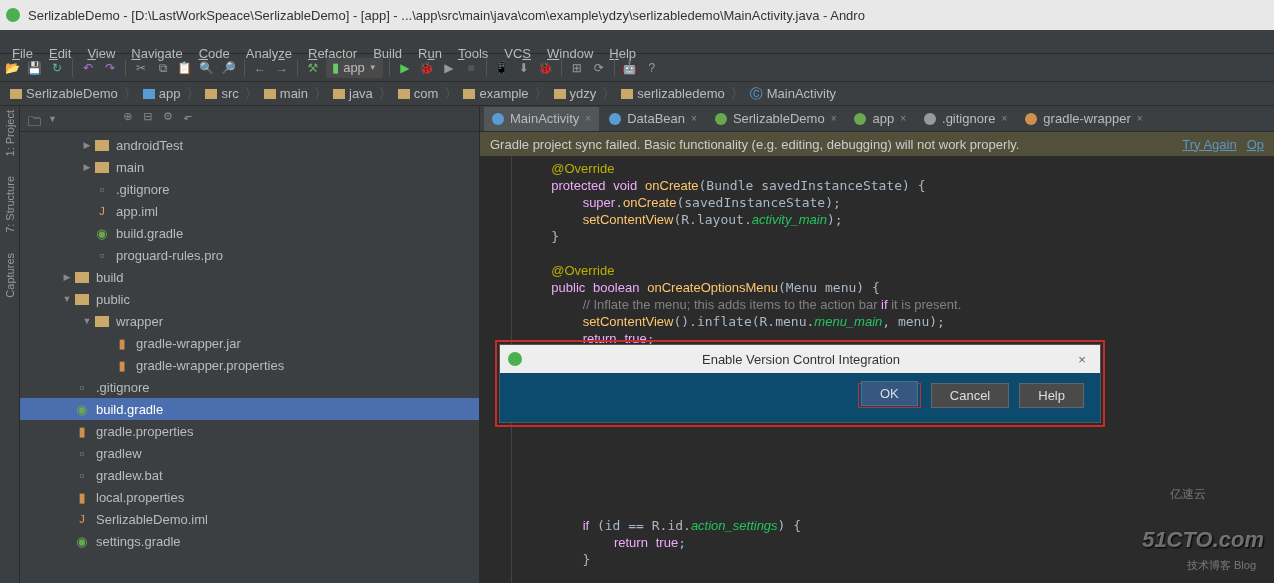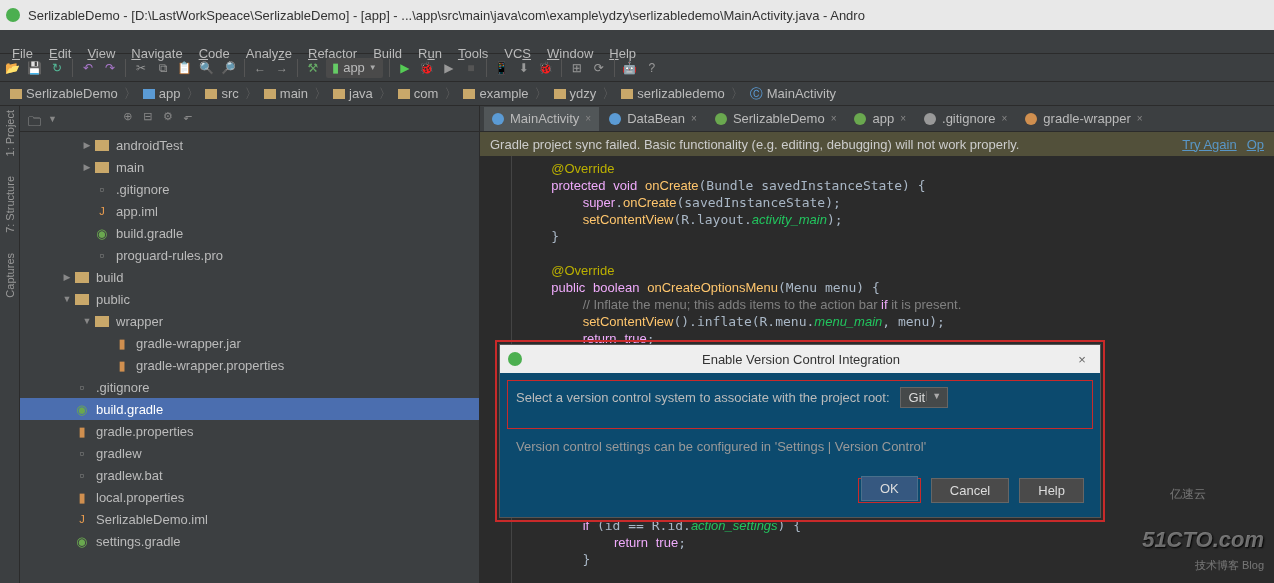--- a/index.html
+++ b/index.html
@@ -59,21 +59,21 @@
 .dlg-row { display:flex; align-items:center; gap:10px; margin-bottom:14px; }
 .dlg-row .select { border:1px solid #666; background:#45494a; padding:2px 22px 2px 8px; position:relative; color:#ddd; }
 .dlg-row .select::after { content:"▼"; position:absolute; right:6px; top:3px; font-size:9px; color:#aaa; border-left:1px solid #666; padding-left:5px; }
 .dlg-hl1 { border:1px solid #c92a2a; padding:6px 8px; margin:-7px -9px 10px -9px; }
 .dlg-buttons { display:flex; justify-content:flex-end; gap:10px; padding:10px 16px 14px; }
 .dlg-btn { padding:4px 18px; background:#4a4a4a; border:1px solid #666; color:#ddd; cursor:pointer; }
 .dlg-btn.primary { background:#365880; border-color:#4a708b; }
 .ok-hl { border:1px solid #c92a2a; padding:2px; }
 
 .watermark { position:absolute; right:10px; bottom:30px; color:rgba(255,255,255,.4); font-size:22px; font-weight:bold; font-style:italic; text-shadow:1px 1px 2px #000; }
-.watermark2 { position:absolute; right:10px; bottom:10px; color:rgba(255,255,255,.35); font-size:11px;margin-top:9px; }
+.watermark2 { position:absolute; right:18px; bottom:10px; color:rgba(255,255,255,.35); font-size:11px;margin-top:9px; }
 </style>
 </head>
 <body>
 
 <div class="titlebar">
   <span class="logo"></span>
   <span>SerlizableDemo - [D:\LastWorkSpeace\SerlizableDemo] - [app] - ...\app\src\main\java\com\example\ydzy\serlizabledemo\MainActivity.java - Andro</span>
 </div>
 
 <div class="menubar">
@@ -374,29 +374,20 @@
   </div>
 </div>
 
 <div class="dialog-wrap">
   <div class="dialog">
     <div class="dlg-title">
       <span class="logo"></span>
       <span class="t">Enable Version Control Integration</span>
       <span class="xclose">×</span>
     </div>
-    <div class="dlg-body">
-      <div class="dlg-hl1">
-        <div class="dlg-row">
-          <span>Select a version control system to associate with the project root:</span>
-          <span class="select">Git</span>
-        </div>
-      </div>
-      <div style="color:#999">Version control settings can be configured in 'Settings | Version Control'</div>
-    </div>
     <div class="dlg-buttons">
       <span class="ok-hl">
         <span class="dlg-btn primary">OK</span>
       </span>
       <span class="dlg-btn">Cancel</span>
       <span class="dlg-btn">Help</span>
     </div>
   </div>
 </div>
 

